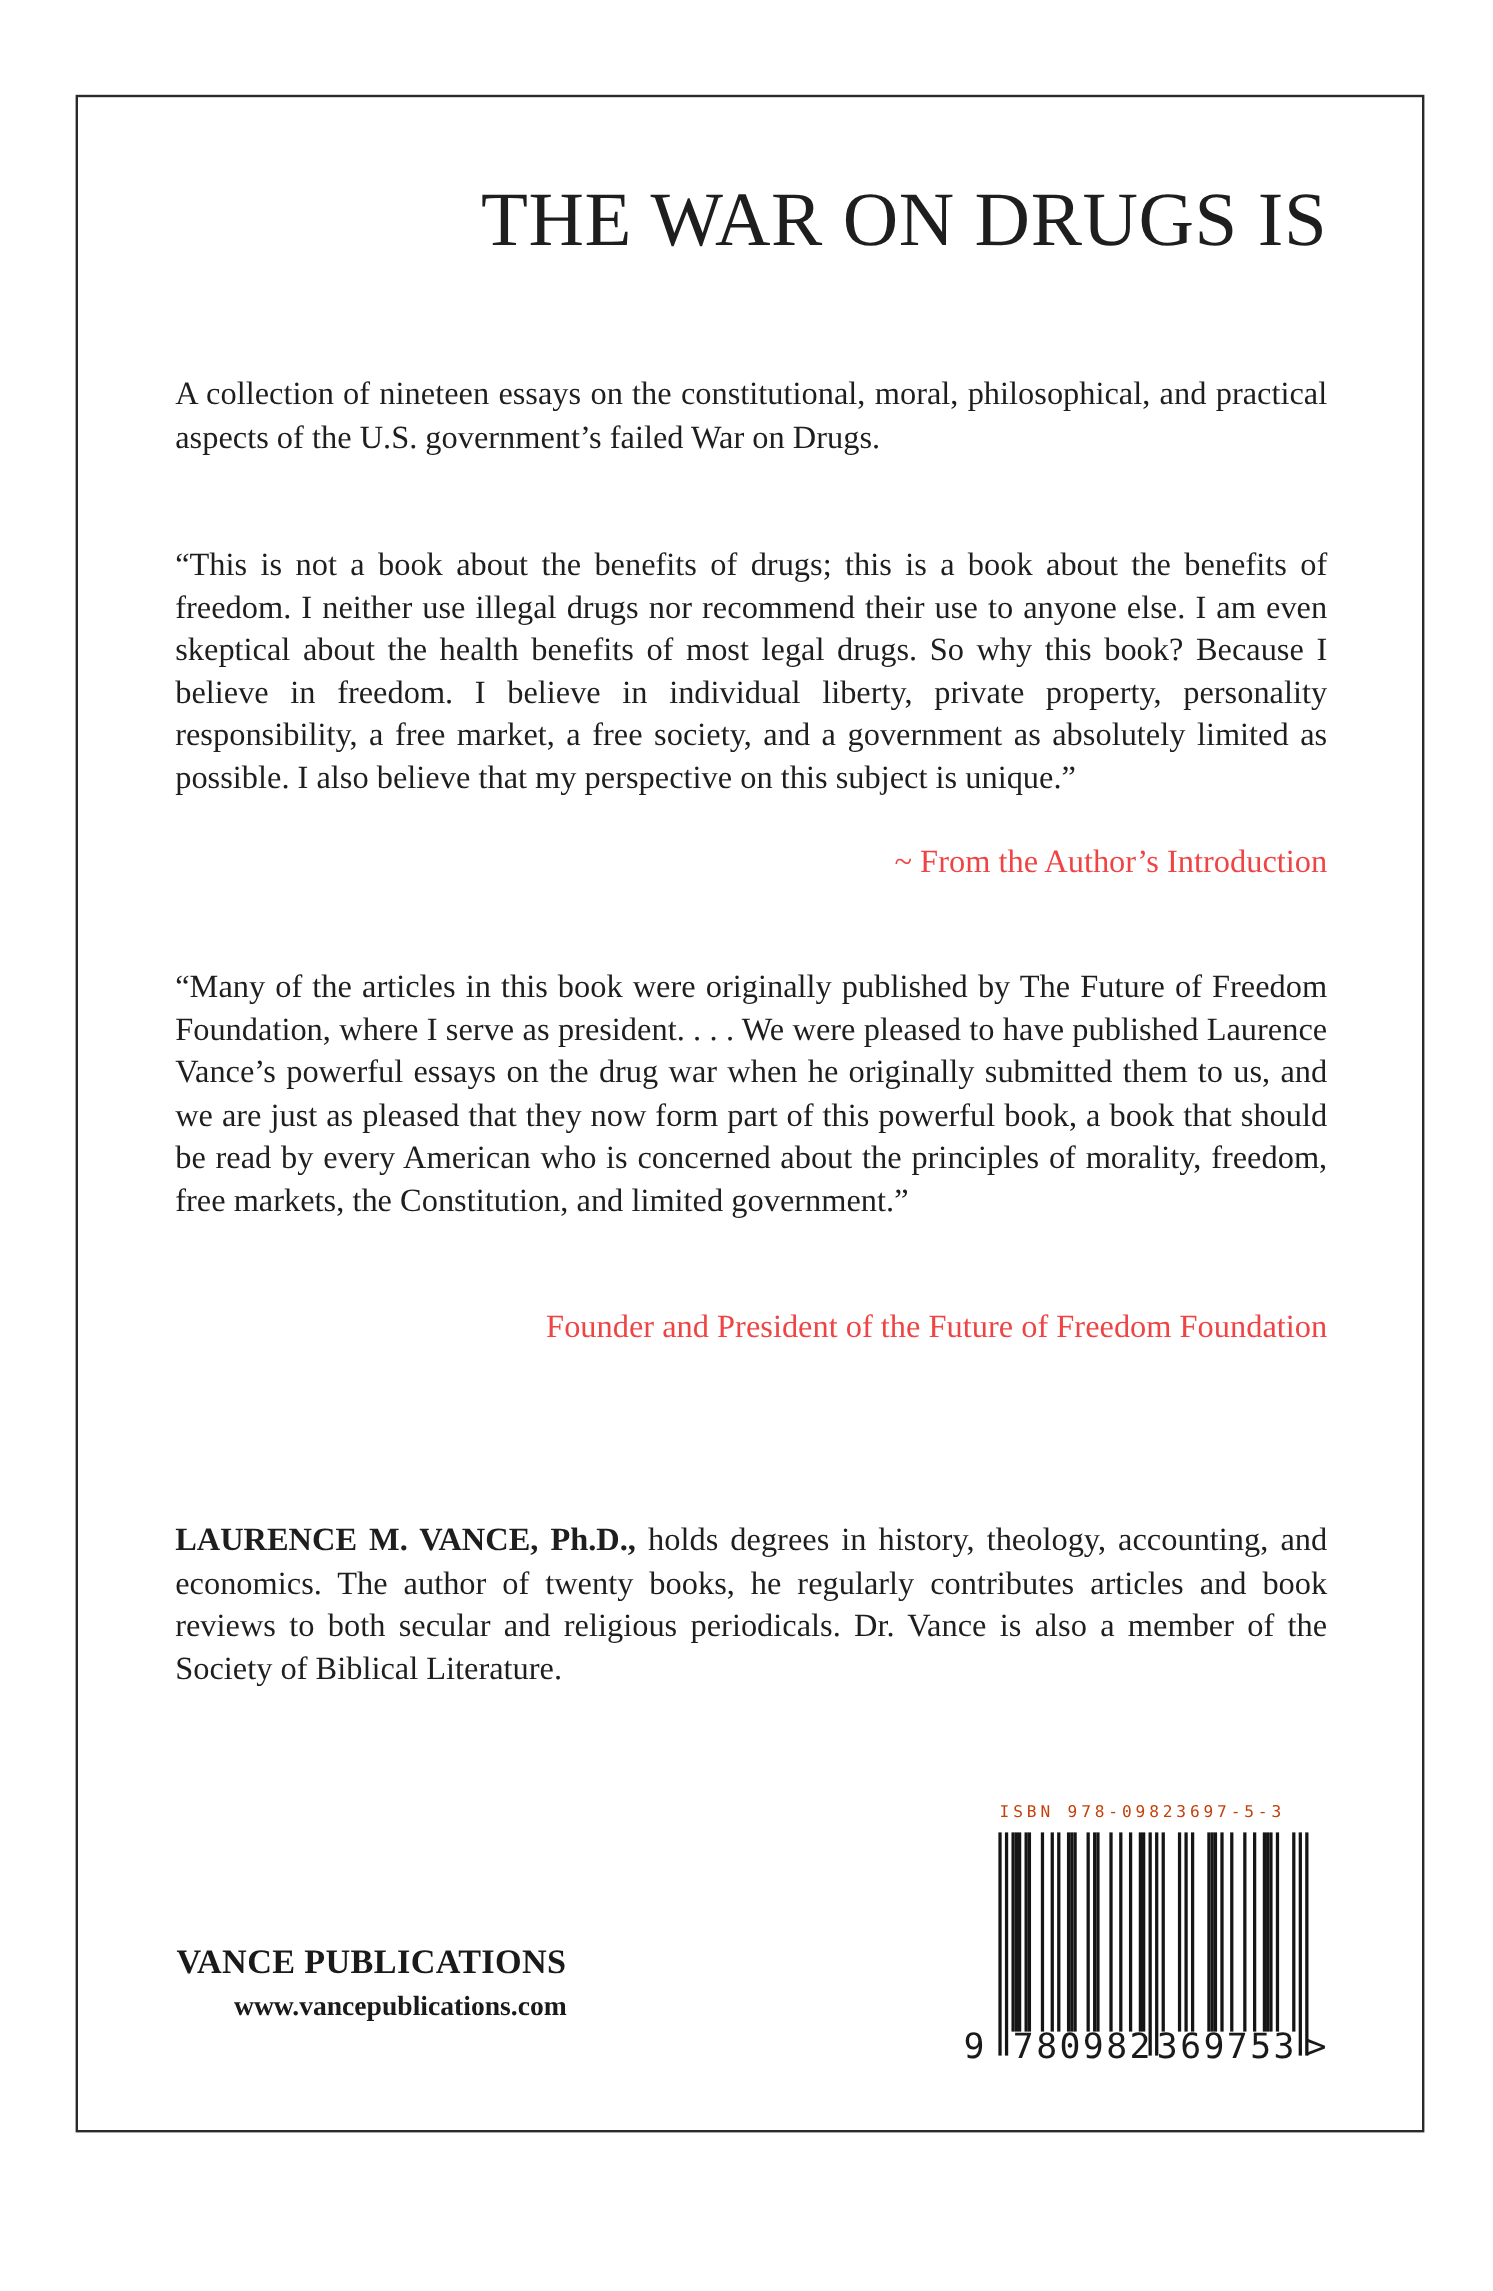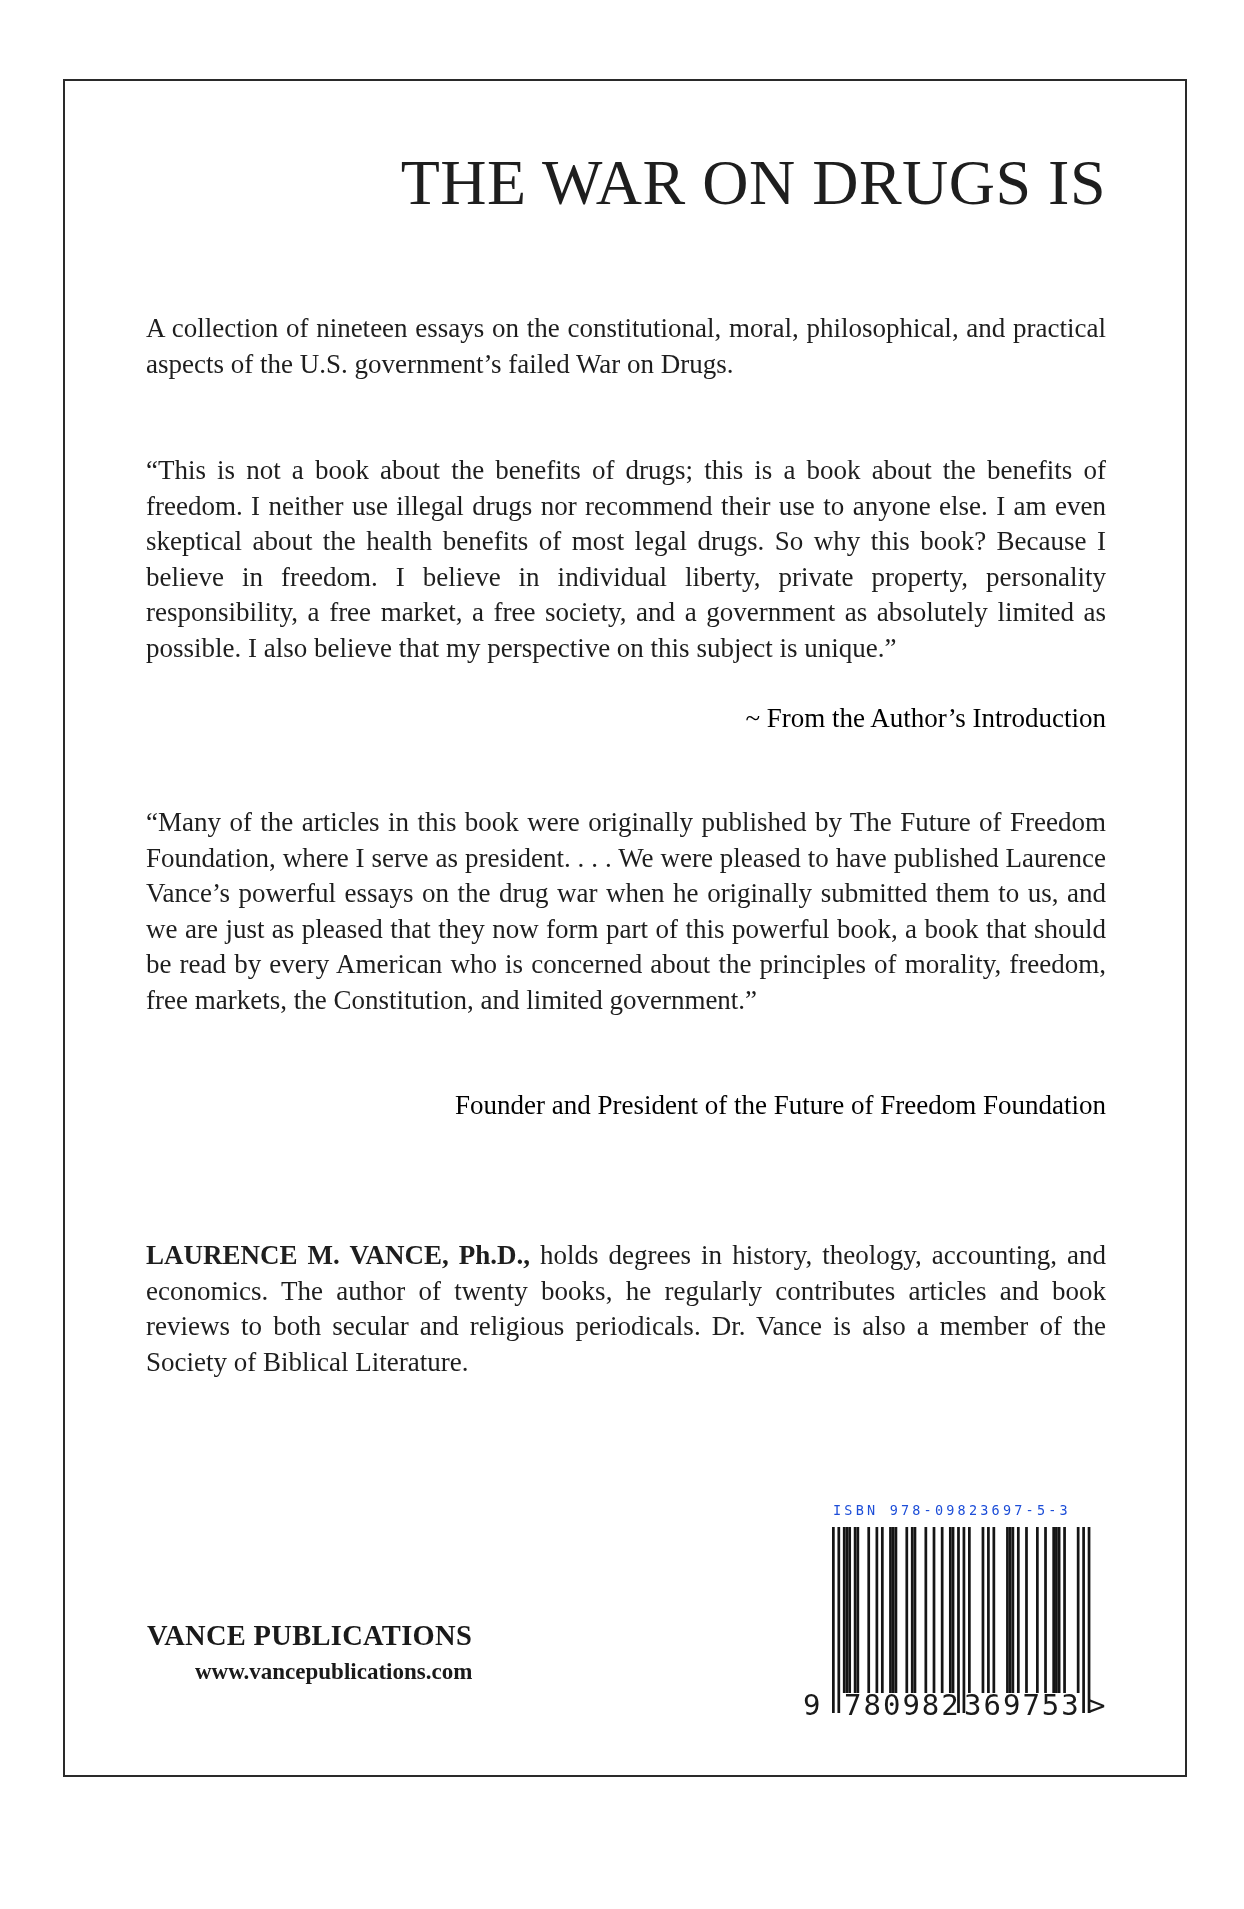--- a/index.html
+++ b/index.html
@@ -9,28 +9,28 @@
            border:2px solid #2a2a2a; box-sizing:border-box; }
   .title { position:absolute; left:146px; width:960px; text-align:right;
            font-family:"Liberation Serif", "DejaVu Serif", serif;
            font-size:64px; letter-spacing:0.5px; color:#1e1e1e; font-weight:normal;
            line-height:86px; top:140px; margin:0; }
   .title span { display:block; }
   .block { position:absolute; left:146px; width:960px; font-size:27px; line-height:35.5px;
            text-align:justify; color:#1e1e1e; }
   .block p { margin:0; }
   .attr { position:absolute; left:146px; width:960px; font-size:27px; line-height:35.5px;
-          text-align:right; color:#000000; }
+          text-align:right; color:#ef4444; }
   .bold { font-weight:bold; }
   .pub { position:absolute; left:147px; top:1618px; }
   .pub-name { font-size:28.5px; font-weight:bold; letter-spacing:0.3px; line-height:36px; color:#1a1a1a; }
   .pub-url { font-size:23px; font-weight:bold; line-height:36px; color:#1a1a1a;margin-left:48px; }
   .barcode { position:absolute; left:800px; top:1500px; width:310px; height:230px; }
   .isbn-text { position:absolute; left:33px; top:2px; font-family:"DejaVu Sans Mono","Liberation Mono",monospace;
-               font-size:13.5px; letter-spacing:3.2px; color:#1d4ed8; white-space:nowrap; }
+               font-size:13.5px; letter-spacing:3.2px; color:#c2410c; white-space:nowrap; }
   .bars { position:absolute; left:0; top:0; }
   .digits { position:absolute; font-family:"DejaVu Sans Mono","Liberation Mono",monospace;
             font-size:29px; color:#1a1a1a; line-height:30px; white-space:nowrap; letter-spacing:2px; }
 </style>
 </head>
 <body>
 
 <div class="frame"></div>
 
 <h1 class="title">
@@ -46,21 +46,21 @@
 </div>
 <div class="attr" style="top:701px;">~ From the Author’s Introduction</div>
 
 <div class="block" style="top:805px;">
   <p>“Many of the articles in this book were originally published by The Future of Freedom Foundation, where I serve as president. . . . We were pleased to have published Laurence Vance’s powerful essays on the drug war when he originally submitted them to us, and we are just as pleased that they now form part of this powerful book, a book that should be read by every American who is concerned about the principles of morality, freedom, free markets, the Constitution, and limited government.”</p>
 </div>
 <div class="attr" style="top:1088px;">
   <div>Founder and President of the Future of Freedom Foundation</div>
 </div>
 
-<div class="block" style="top:1238px;">
+<div class="block" style="top:1266px;">
   <p><span class="bold">LAURENCE M. VANCE, Ph.D.,</span><span> holds degrees in history, theology, accounting, and economics. The author of twenty books, he regularly contributes articles and book reviews to both secular and religious periodicals. Dr. Vance is also a member of the Society of Biblical Literature.</span></p>
 </div>
 
 <div class="pub">
   <div class="pub-name">VANCE PUBLICATIONS</div>
   <div class="pub-url">www.vancepublications.com</div>
 </div>
 
 <div class="barcode">
   <div class="isbn-text">ISBN 978-09823697-5-3</div>

